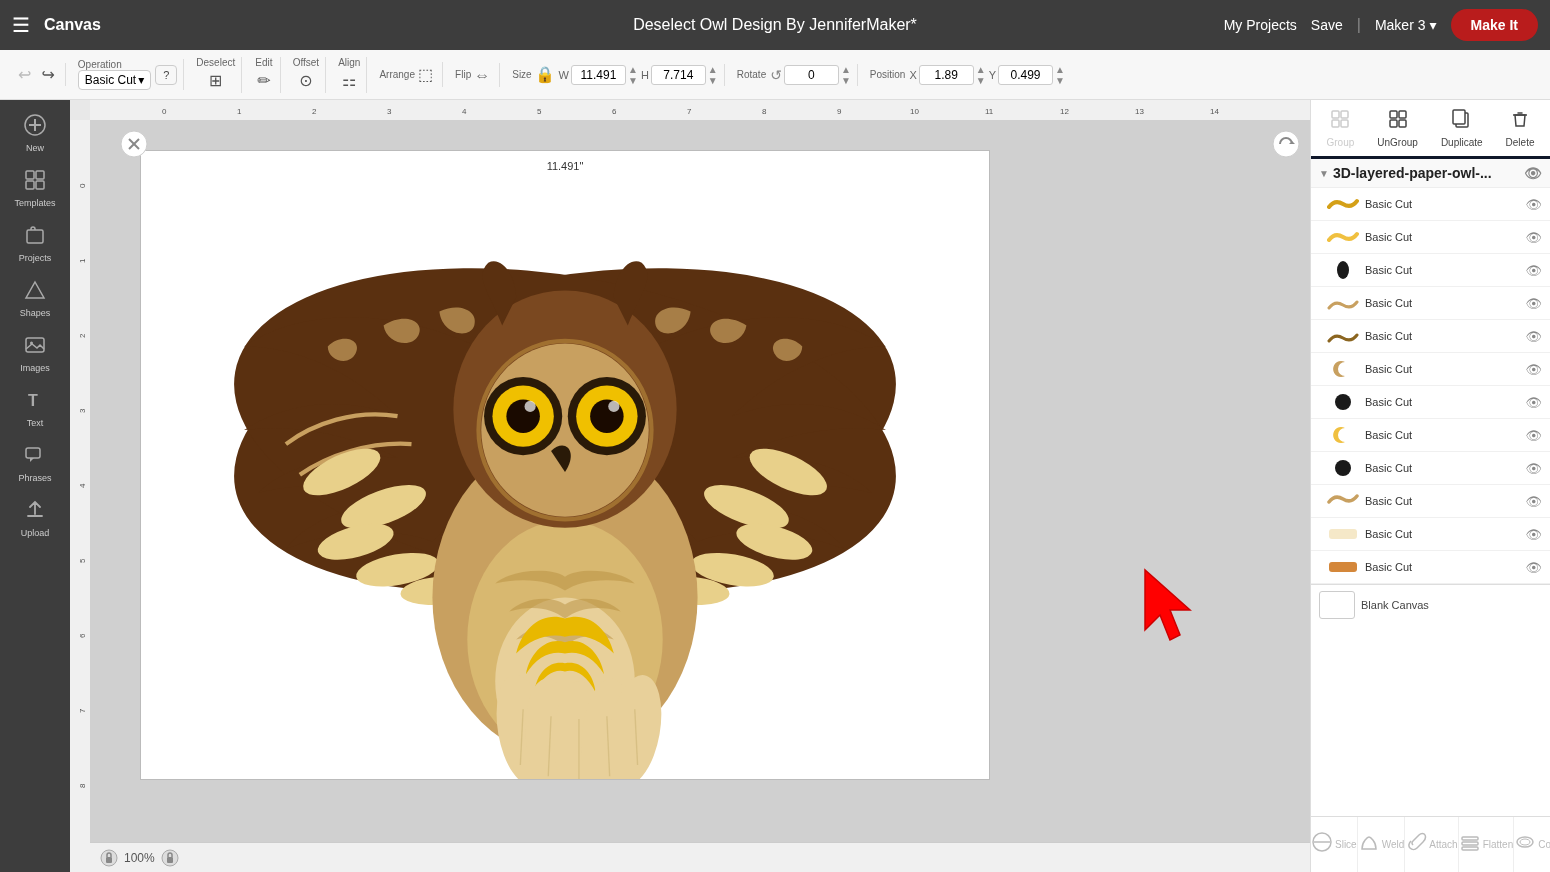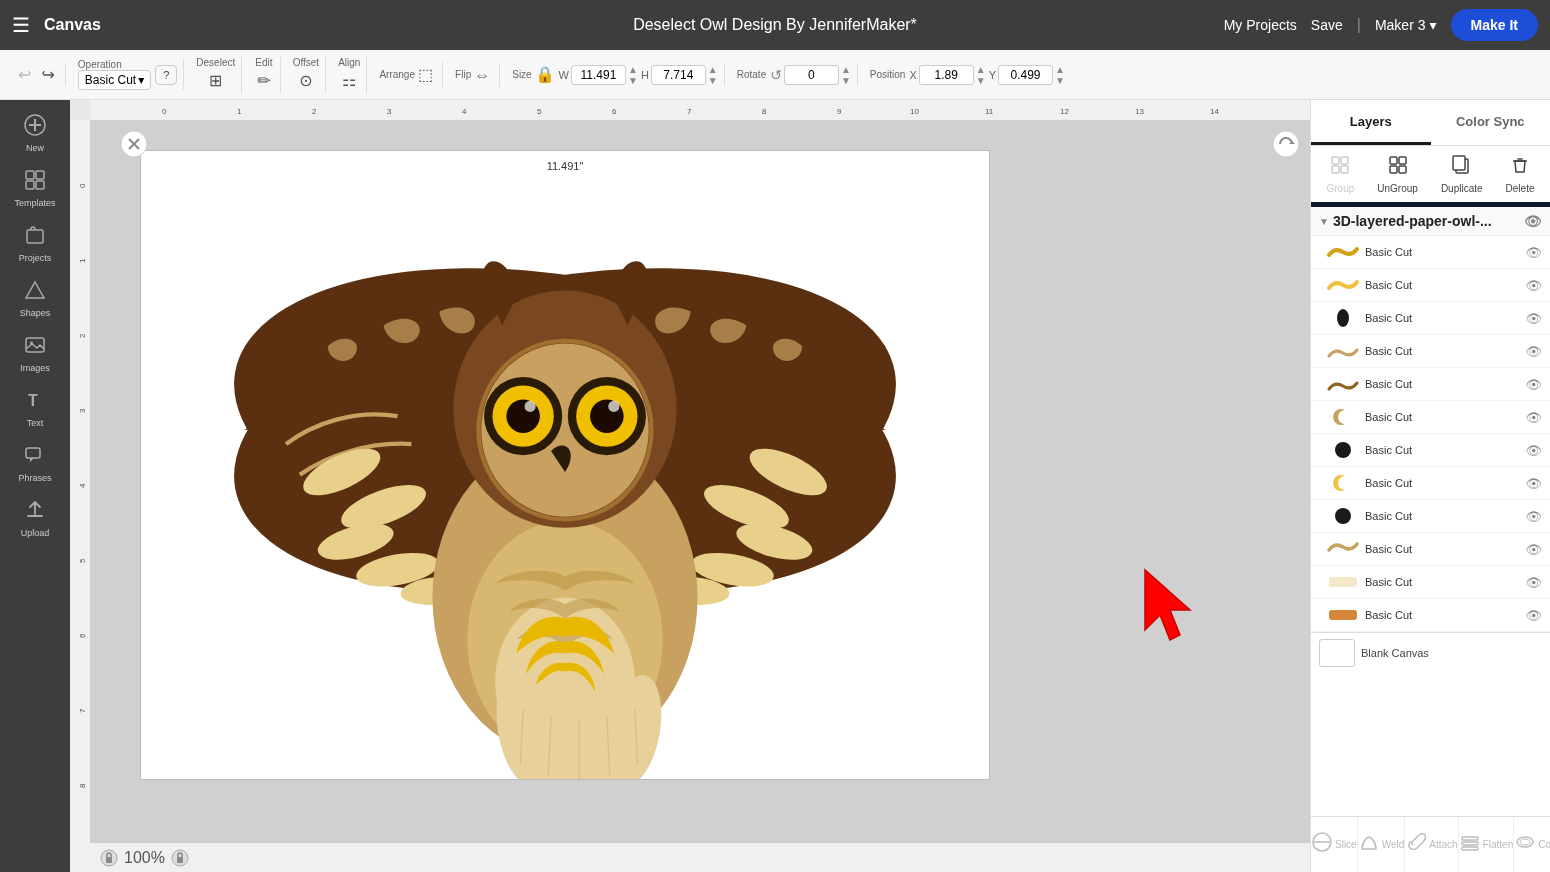--- a/index.html
+++ b/index.html
@@ -18,21 +18,21 @@
     }
     #topbar .hamburger { font-size: 20px; cursor: pointer; margin-right: 14px; }
     #topbar .canvas-label { font-size: 16px; font-weight: 600; color: white; margin-right: auto; }
     #topbar .doc-title { position: absolute; left: 50%; transform: translateX(-50%); font-size: 16px; color: white; }
     #topbar .top-right { display: flex; align-items: center; gap: 14px; margin-left: auto; }
     #topbar .my-projects { font-size: 14px; color: white; cursor: pointer; }
     #topbar .save-btn { font-size: 14px; color: white; cursor: pointer; }
     #topbar .divider { color: #888; }
     #topbar .maker-select { display: flex; align-items: center; gap: 4px; font-size: 14px; color: white; cursor: pointer; }
     #topbar .make-it-btn {
-      background: #1d4ed8;
+      background: #b91c1c;
       color: white;
       border: none;
       border-radius: 20px;
       padding: 8px 20px;
       font-size: 14px;
       font-weight: 700;
       cursor: pointer;
     }
 
     
@@ -188,21 +188,21 @@
     #canvas-bottom {
       position: absolute;
       bottom: 0; left: 20px; right: 0;
       height: 30px;
       display: flex;
       align-items: center;
       padding: 0 10px;
       gap: 6px;
       background: #f0f0f0;
       border-top: 1px solid #ccc;
-      font-size: 16px;
+      font-size: 12px;
       color: #555;
     }
     .zoom-area { display: flex; align-items: center; gap: 4px; }
 
     
     #right-panel {
       width: 240px;
       background: white;
       border-left: 1px solid #ddd;
       display: flex;
@@ -224,21 +224,21 @@
       border-bottom: 3px solid transparent;
       color: #666;
     }
     .right-tab.active { color: #1a1a1a; border-bottom-color: #1a1a1a; }
 
     #right-actions {
       display: flex;
       align-items: center;
       justify-content: space-around;
       padding: 8px 4px;
-      border-bottom: 5px solid #0f172a;
+      border-bottom: 3px solid #0f172a;
     }
     .action-btn {
       display: flex;
       flex-direction: column;
       align-items: center;
       gap: 2px;
       cursor: pointer;
       color: #444;
       font-size: 10px;
     }
@@ -753,24 +753,20 @@
       <svg width="18" height="18">
         <circle cx="9" cy="9" r="8" fill="#ddd" stroke="#aaa" stroke-width="1"></circle>
         <rect x="6" y="8" width="6" height="6" rx="1" fill="#888"></rect>
         <path d="M7 8 V6 A2 2 0 0 1 11 6 V8" fill="none" stroke="#888" stroke-width="1.5"></path>
       </svg>
     </div>
   </div>
 
   <div id="right-panel">
 
-    <div id="right-tabs">
-      <div class="right-tab active">Layers</div>
-      <div class="right-tab">Color Sync</div>
-    </div>
 
     <div id="right-actions">
       <div class="action-btn disabled">
         <span class="ab-icon">
           <svg width="22" height="22" viewBox="0 0 22 22">
               <rect x="3" y="3" width="7" height="7" rx="1" fill="none" stroke="#ccc" stroke-width="1.5"></rect>
               <rect x="12" y="3" width="7" height="7" rx="1" fill="none" stroke="#ccc" stroke-width="1.5"></rect>
               <rect x="3" y="12" width="7" height="7" rx="1" fill="none" stroke="#ccc" stroke-width="1.5"></rect>
               <rect x="12" y="12" width="7" height="7" rx="1" fill="none" stroke="#ccc" stroke-width="1.5"></rect>
             </svg>

